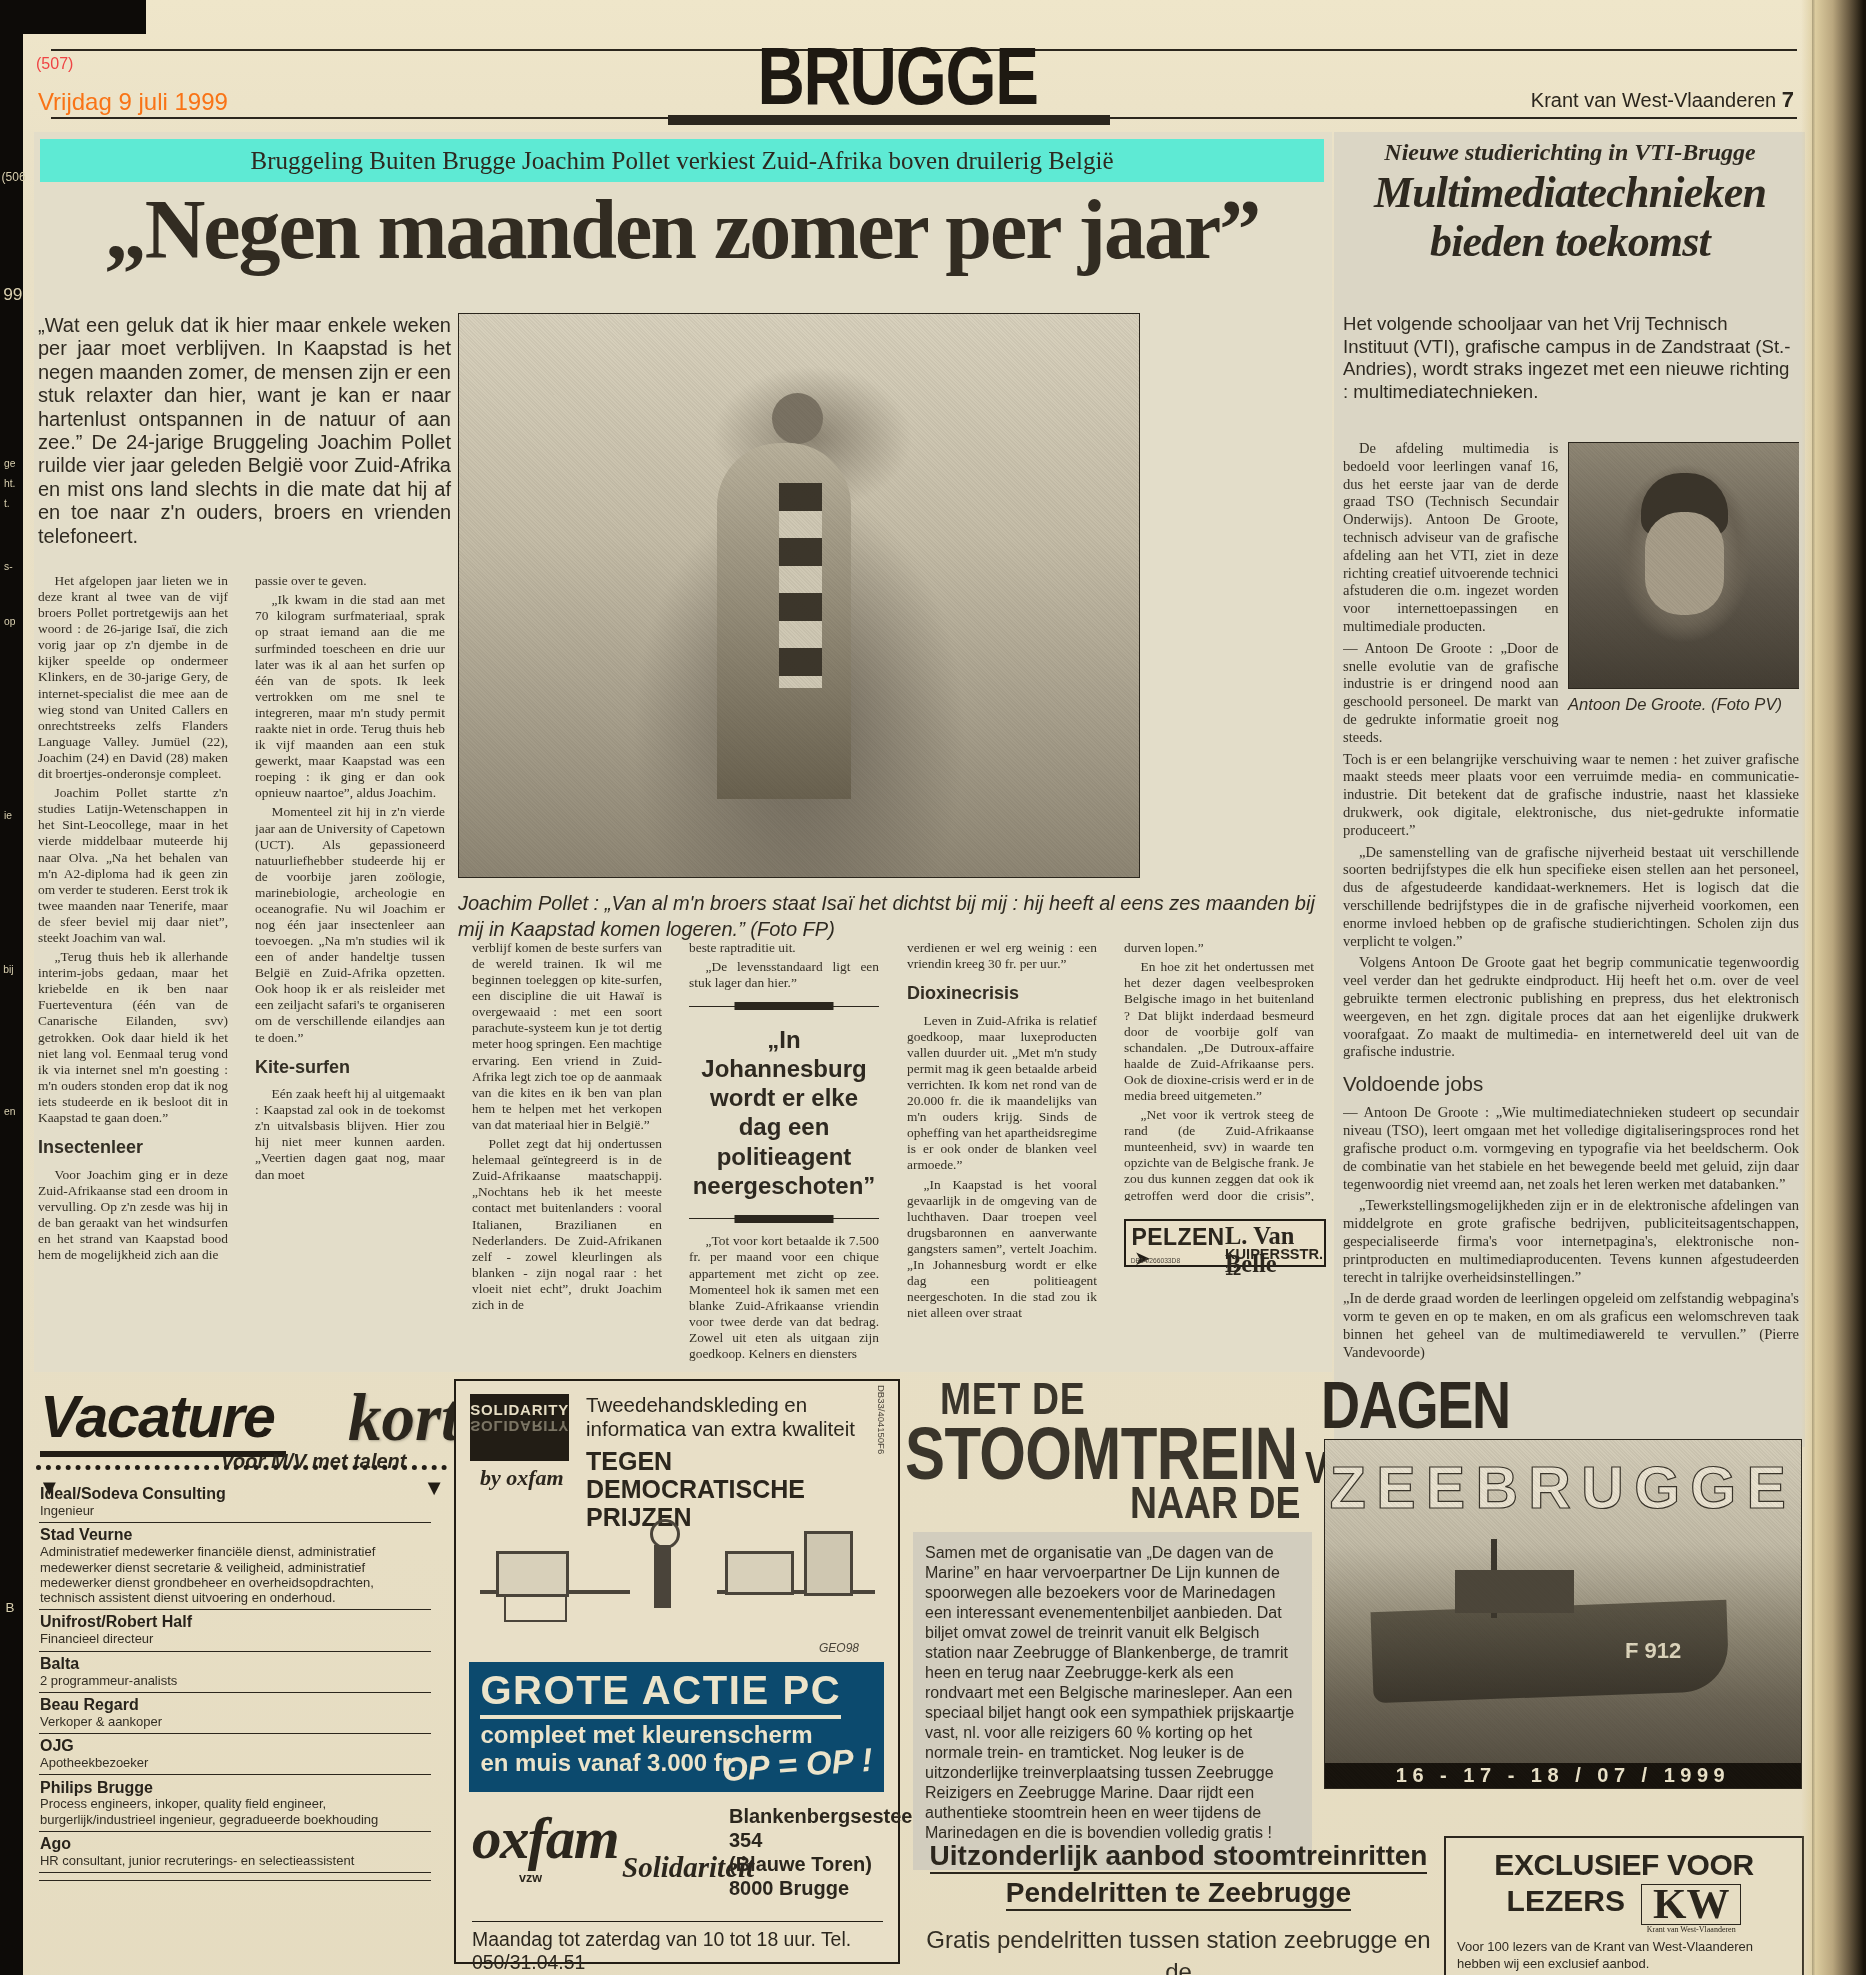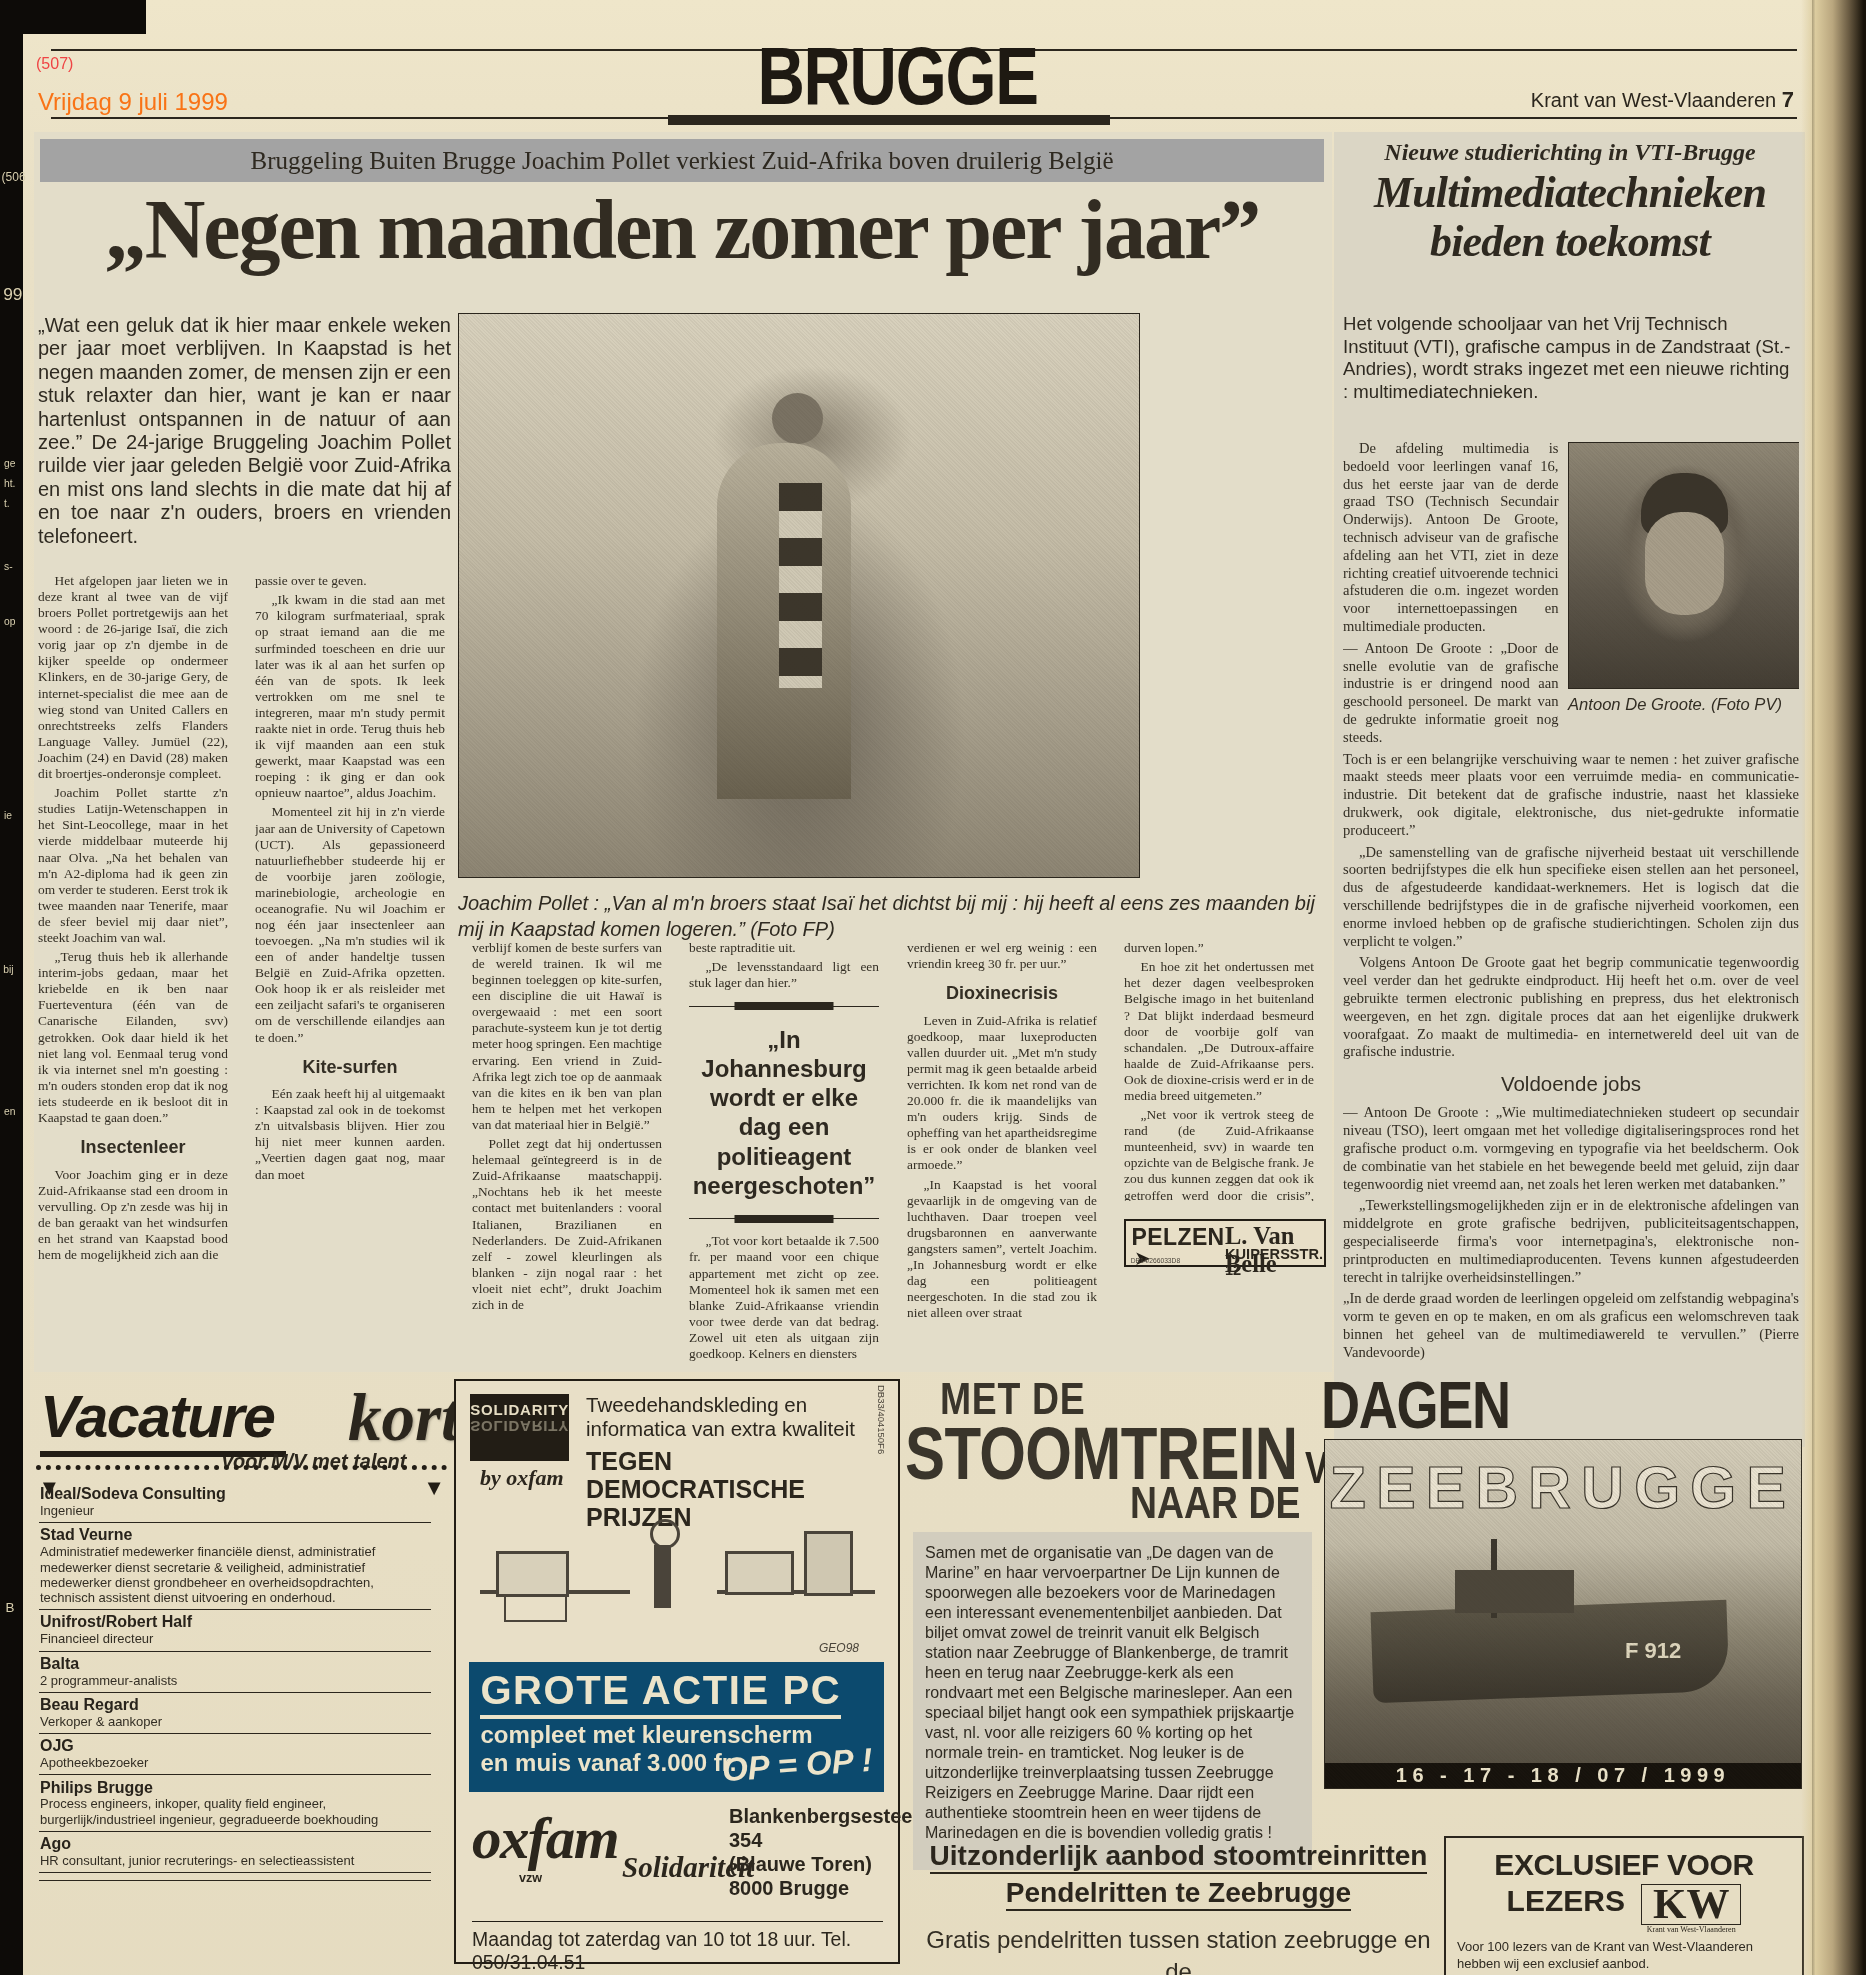--- a/index.html
+++ b/index.html
@@ -14,21 +14,21 @@
         background:linear-gradient(90deg,rgba(233,224,198,0) 0%,#dcCC9f 22%,#b9a67e 48%,#6b5c43 72%,#171209 95%)}
   .notch{position:absolute;left:0;top:0;width:146px;height:34px;background:#0d0b08}
   .leftedge{position:absolute;left:0;top:0;width:23px;height:2594px;background:#0d0b08}
   .frag{position:absolute;color:#d8cfae;font-family:"Liberation Sans",sans-serif}
   .rule{position:absolute;background:#2b261d}
   .panel-main{position:absolute;left:34px;top:132px;width:1298px;height:1240px;background:#e3ddc9}
   .panel-vti{position:absolute;left:1334px;top:132px;width:471px;height:1315px;background:#dbd6c5}
   .col{position:absolute;font:13.4px/1.2 "Liberation Serif",serif;text-align:justify;color:#332e24;width:190px;overflow:hidden}
   .col p{margin:0 0 3.2px;text-indent:16.6px}
   .col p.noind{text-indent:0}
-  .subhead{font:bold 18px/1.1 "Liberation Sans",sans-serif;text-align:center;margin:12px 0 8.7px;text-indent:0}
+  .subhead{font:bold 18px/1.1 "Liberation Sans",sans-serif;text-align:left;margin:12px 0 8.7px;text-indent:0}
   .pq{position:relative;margin:14.2px 0;padding:18px 2.4px;border-top:1.6px solid #2b261d;border-bottom:1.6px solid #2b261d;
       font:bold 24px/1.22 "Liberation Sans",sans-serif;text-align:center;text-indent:0;color:#2e2920}
   .pq:before,.pq:after{content:"";position:absolute;height:8px;width:99px;background:#2b261d;left:50%;transform:translateX(-50%)}
   .pq:before{top:-4.7px}.pq:after{bottom:-4.7px}
   .photo-frame{position:absolute;border:1.6px solid #2b261d;overflow:hidden}
   .halftone:after{content:"";position:absolute;inset:0;background:repeating-linear-gradient(45deg,rgba(60,52,40,.06) 0 1.2px,rgba(0,0,0,0) 1.2px 2.4px)}
   .vitem{border-bottom:1.6px solid #2b261d;padding:3.2px 0.8px 4px}
   .vname{font:bold 16px/1.12 "Liberation Sans",sans-serif;color:#28231b}
   .vroles{font:13px/1.17 "Liberation Sans",sans-serif;color:#332e24}
   .adbox{position:absolute;border:2.8px solid #221d15;background:#e8dfc7}
@@ -59,21 +59,21 @@
   <div class="abs sans b" style="left:723px;top:35px;width:344px;text-align:center;font-size:82px;line-height:1;letter-spacing:-1.6px;color:#1e1912;transform:scaleX(.8)">BRUGGE</div>
   <div class="rule" style="left:668px;top:115px;width:442px;height:9.5px"></div>
   <div class="rule" style="left:51px;top:117px;width:1746px;height:2px"></div>
   <div class="abs sans" style="left:38px;top:88px;font-size:24px;color:#f97316">Vrijdag 9 juli 1999</div>
   <div class="abs sans" style="left:1292px;top:87px;width:502px;text-align:right;font-size:20px;color:#2b261d">
     <span>Krant van West-Vlaanderen</span>
     <span class="b" style="font-size:22px">7</span>
   </div>
 
   <div class="panel-main"></div>
-  <div class="abs serif ctr" style="left:40px;top:139px;width:1284px;height:43px;background:#a3a3a3;font-size:25px;line-height:43px;color:#2e2920">Bruggeling Buiten Brugge Joachim Pollet verkiest Zuid-Afrika boven druilerig België</div>
+  <div class="abs serif ctr" style="left:40px;top:139px;width:1284px;height:43px;background:#5eead4;font-size:25px;line-height:43px;color:#2e2920">Bruggeling Buiten Brugge Joachim Pollet verkiest Zuid-Afrika boven druilerig België</div>
   <div class="abs serif b ctr" style="left:40px;top:185px;width:1284px;font-size:84px;line-height:1.08;letter-spacing:-2px;color:#322c22">„Negen maanden zomer per jaar”</div>
 
   <div class="abs sans just" style="left:38px;top:314px;width:413px;font-size:20px;line-height:1.17;color:#2f2a21">„Wat een geluk dat ik hier maar enkele weken per jaar moet verblijven. In Kaapstad is het negen maanden zomer, de mensen zijn er een stuk relaxter dan hier, want je kan er naar hartenlust ontspannen in de natuur of aan zee.” De 24-jarige Bruggeling Joachim Pollet ruilde vier jaar geleden België voor Zuid-Afrika en mist ons land slechts in die mate dat hij af en toe naar z'n ouders, broers en vrienden telefoneert.</div>
 
   <div class="photo-frame halftone" style="left:458px;top:313px;width:680px;height:563px;background:
       radial-gradient(ellipse 166px 119px at 52% 22%, #8e8675 0%, rgba(0,0,0,0) 60%),
       radial-gradient(ellipse 237px 356px at 50% 75%, #6e675a 0%, rgba(0,0,0,0) 70%),
       linear-gradient(180deg,#d8d1bd 0%,#c4bca7 40%,#a49c89 75%,#8d8573 100%)">
     <div class="abs" style="left:46%;top:14%;width:51px;height:51px;border-radius:50%;background:#7a7263"></div>
     <div class="abs" style="left:38%;top:23%;width:134px;height:356px;border-radius:63px 63px 0 0;background:linear-gradient(180deg,#b9b19c,#69614f)"></div>

